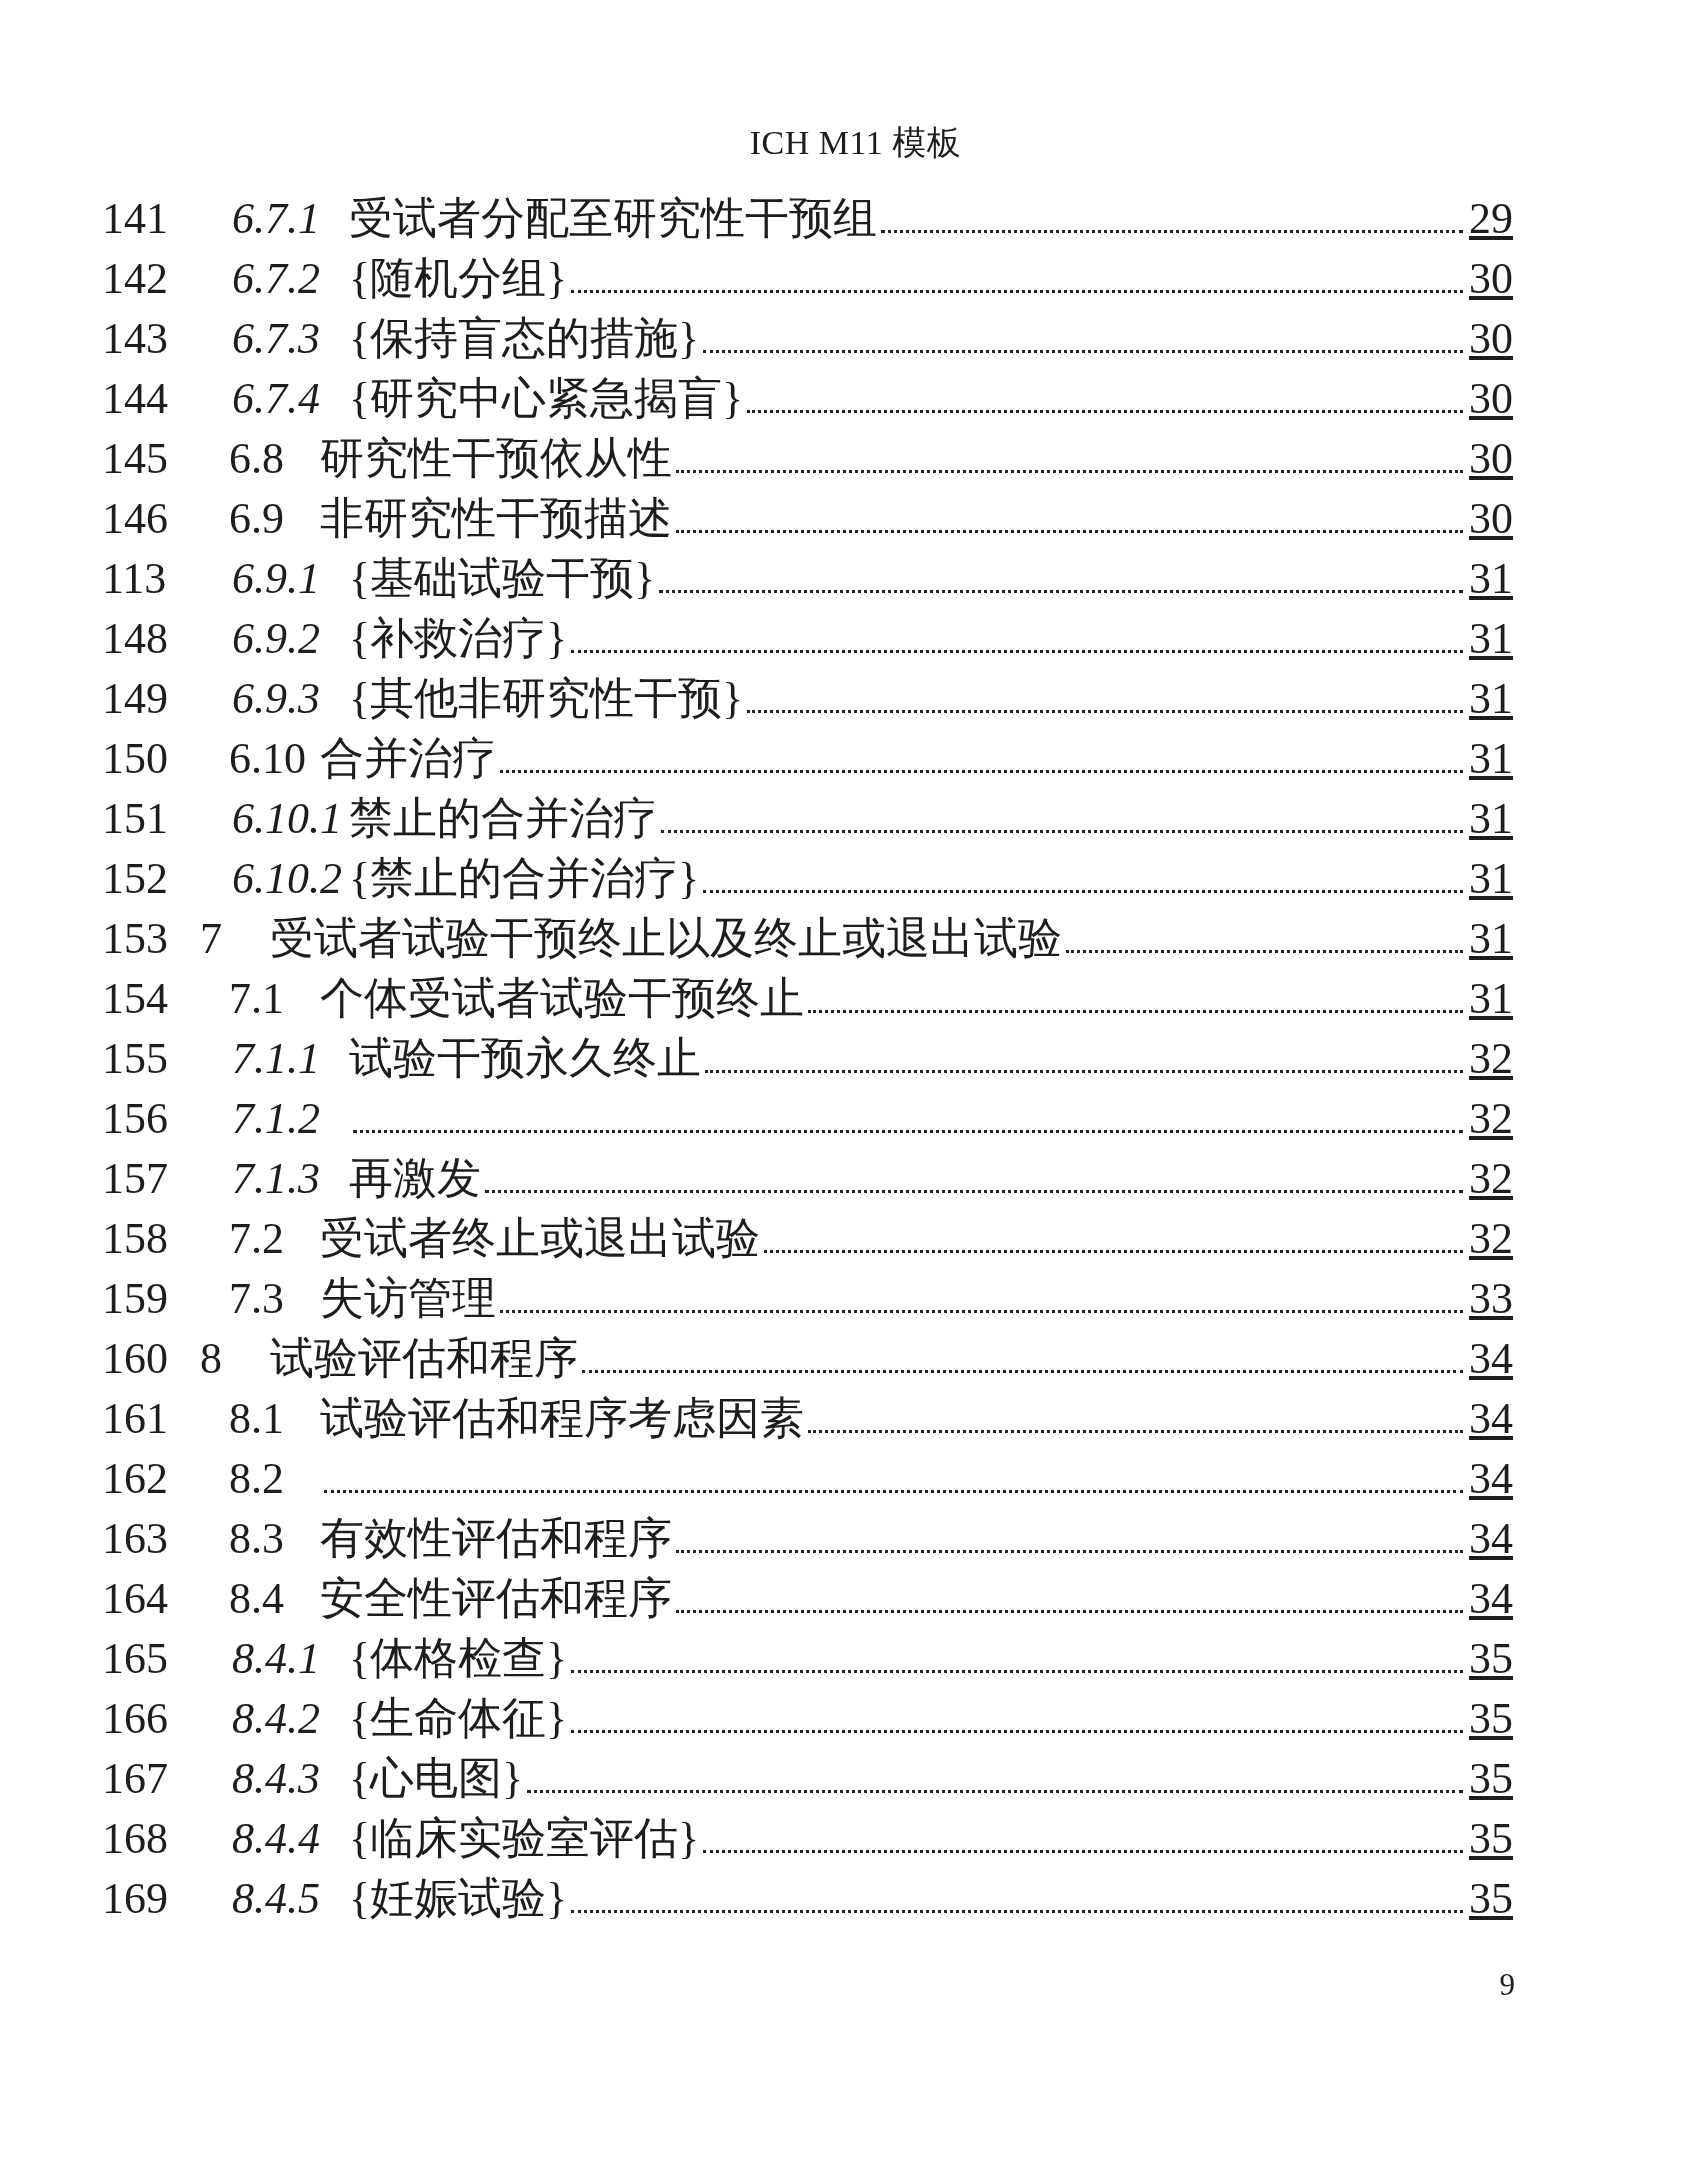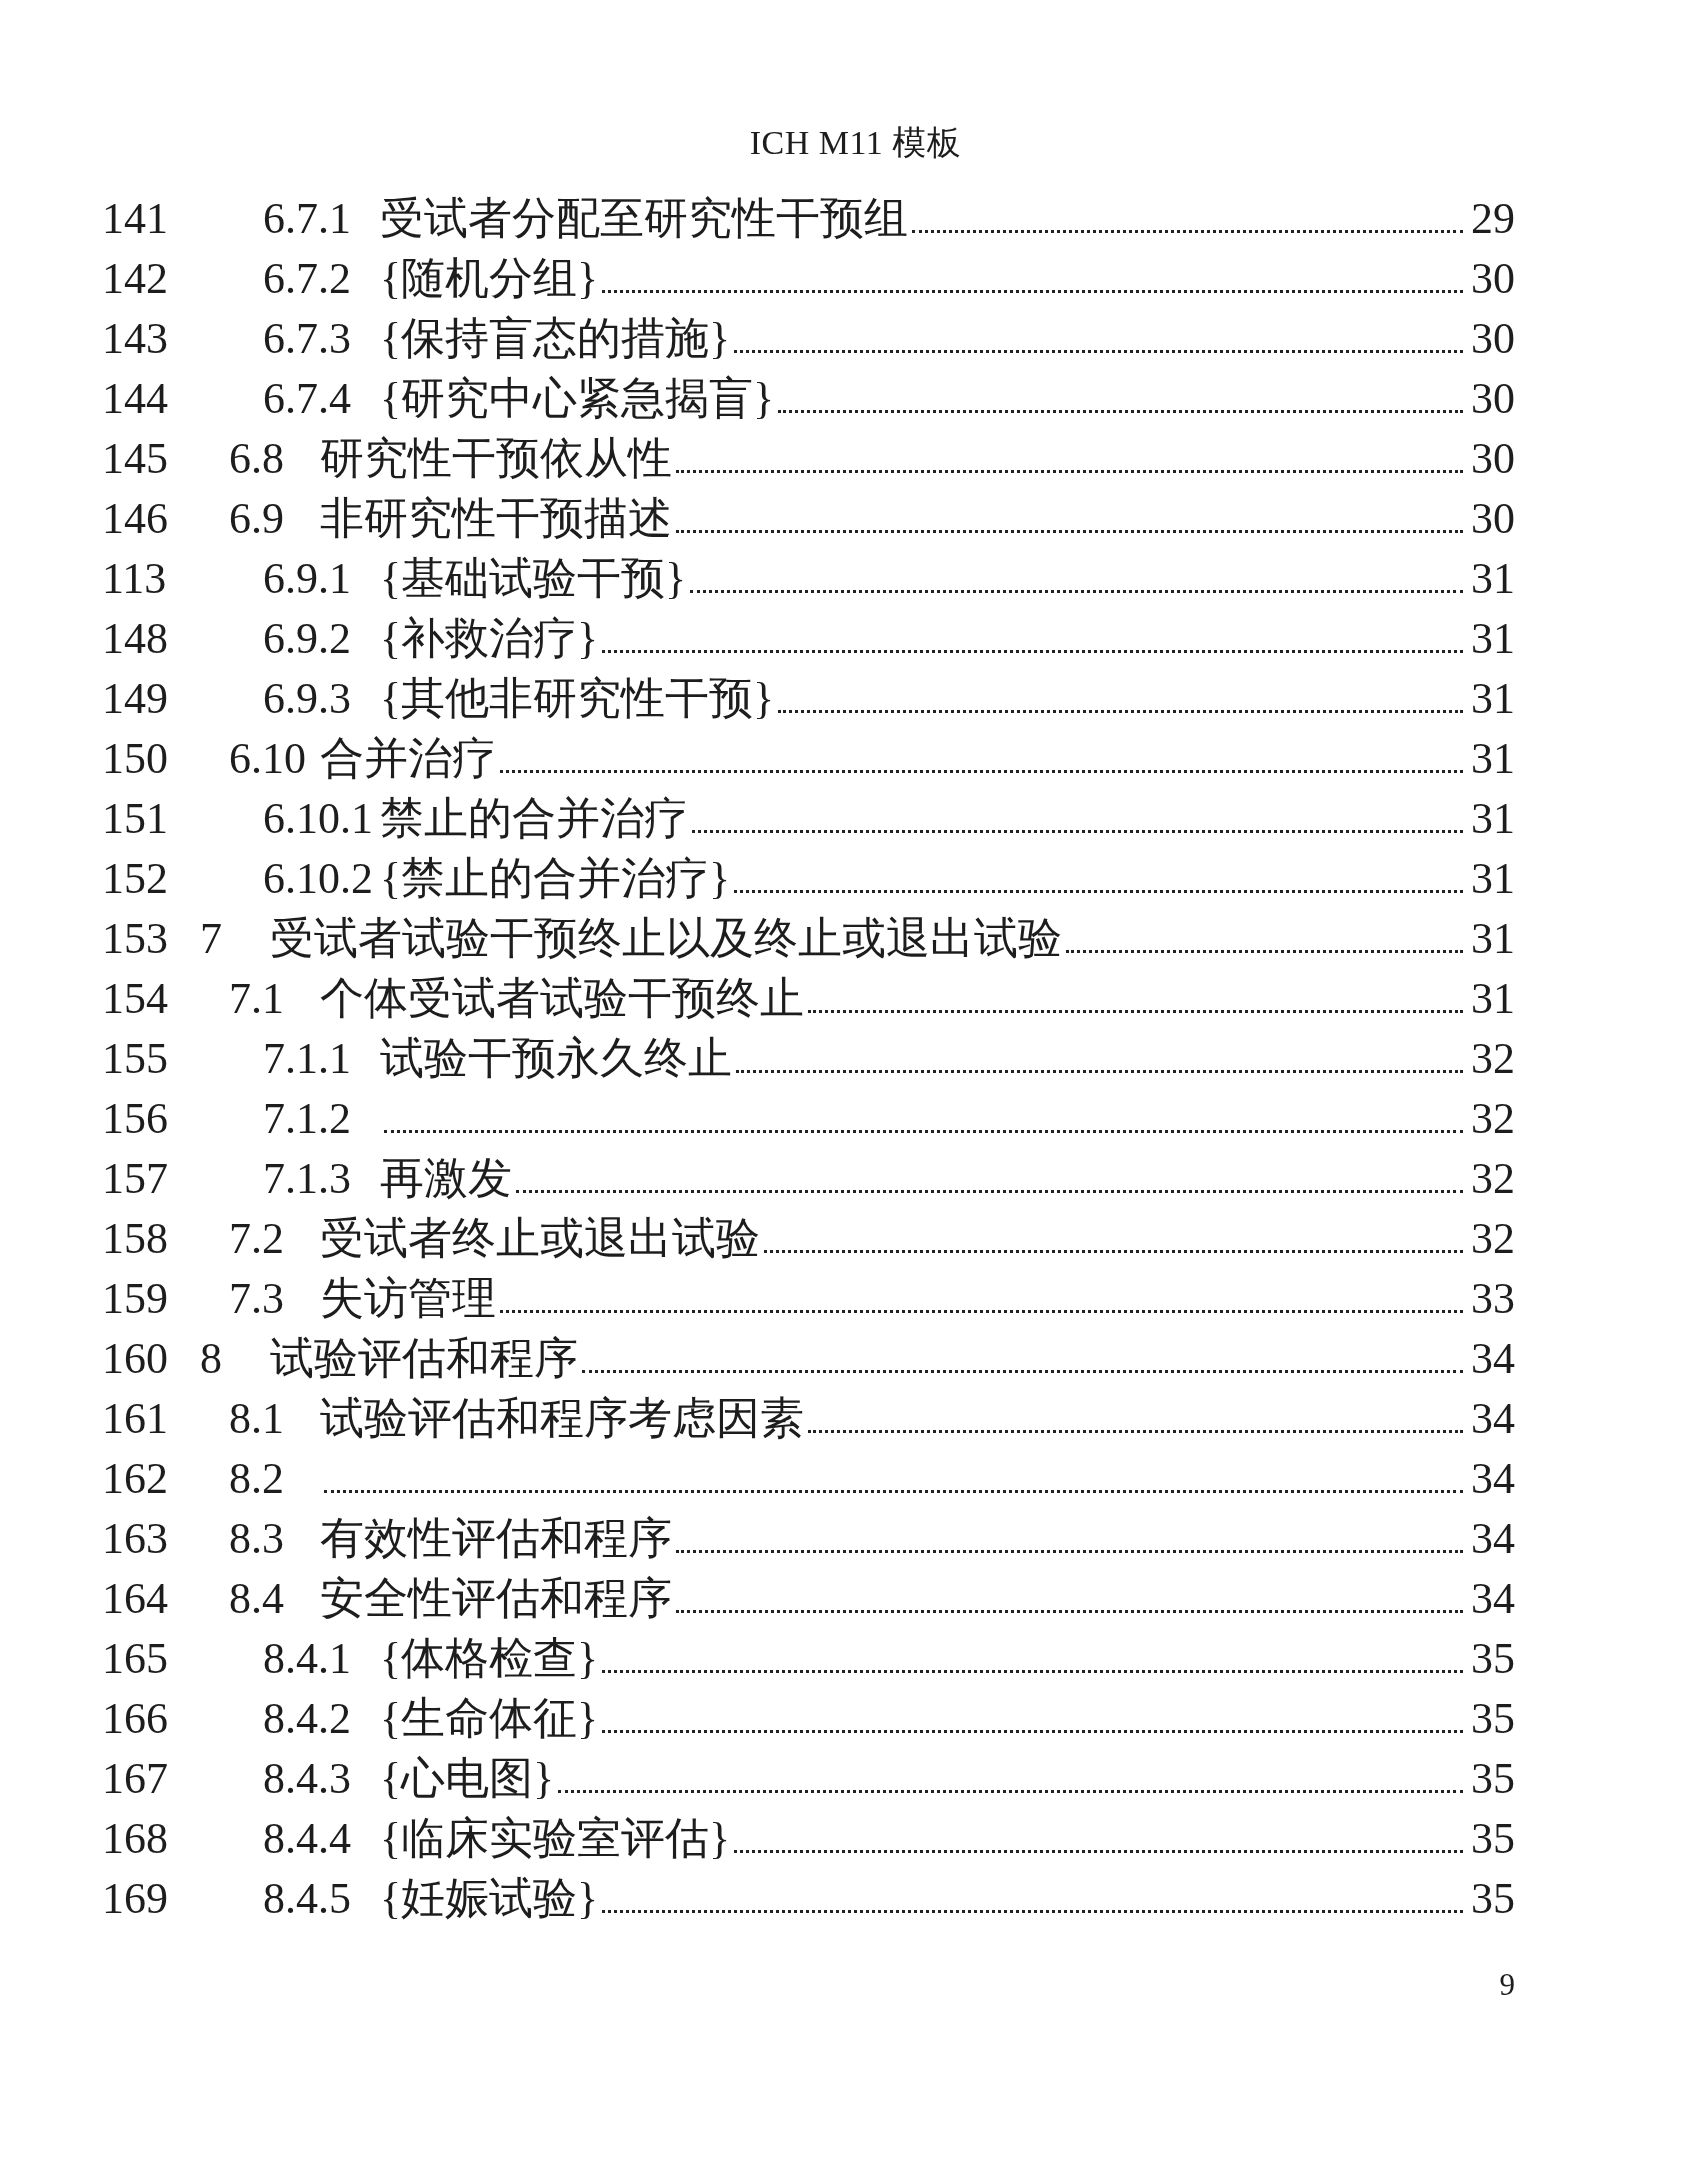--- a/index.html
+++ b/index.html
@@ -39,34 +39,35 @@
     align-items: baseline;
     height: 60px;
     font-size: 44px;
     white-space: nowrap;
   }
   .toc-row > span { line-height: 60px; }
   .ln  { width: 98px; flex: none; }
   .sec { flex: none; }
   .lvl1 .sec { margin-left: 0;    width: 70px;  }
   .lvl2 .sec { margin-left: 29px; width: 91px;  }
-  .lvl3 .sec { margin-left: 63px; width: 117px; }
+  .lvl3 .sec { margin-left: 32px; width: 117px; font-style: italic; }
   .title { flex: none; }
   .leader {
     flex: 1 1 auto;
     min-width: 18px;
     height: 0;
     border-bottom: 3.2px dotted #222222;
     margin: 0 6px 0 4px;
     align-self: baseline;
   }
   .pg {
     flex: none;
     width: 46px;
-    text-align: right;
+    text-align: left;
+    text-decoration: underline;
   }
   .footer {
     position: absolute;
     top: 1968px;
     right: 196px;
     font-size: 31px;
     line-height: 34px;
   }
 </style>
 </head>

